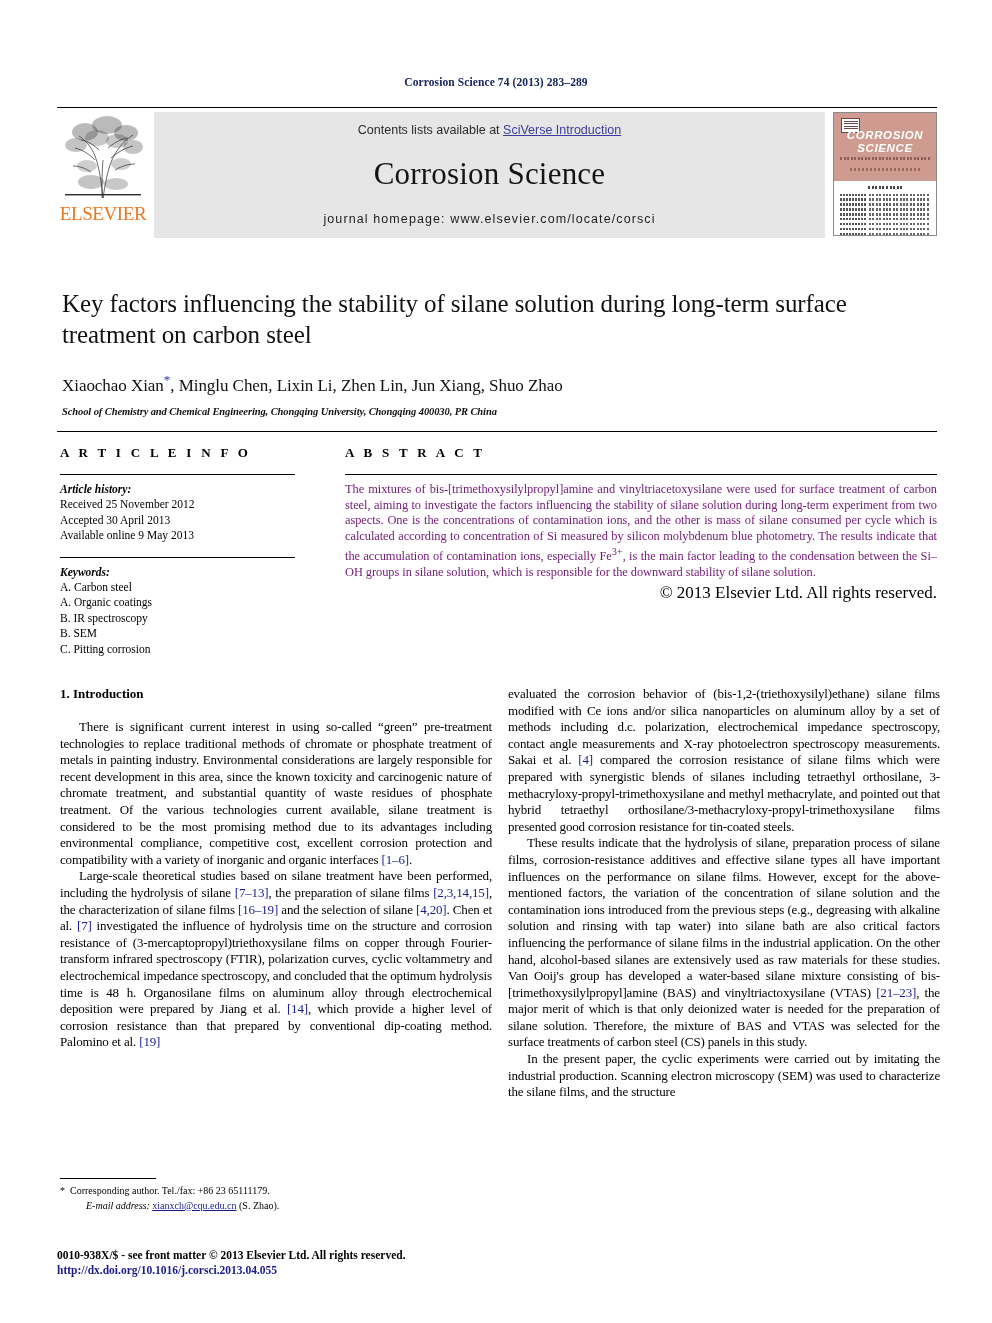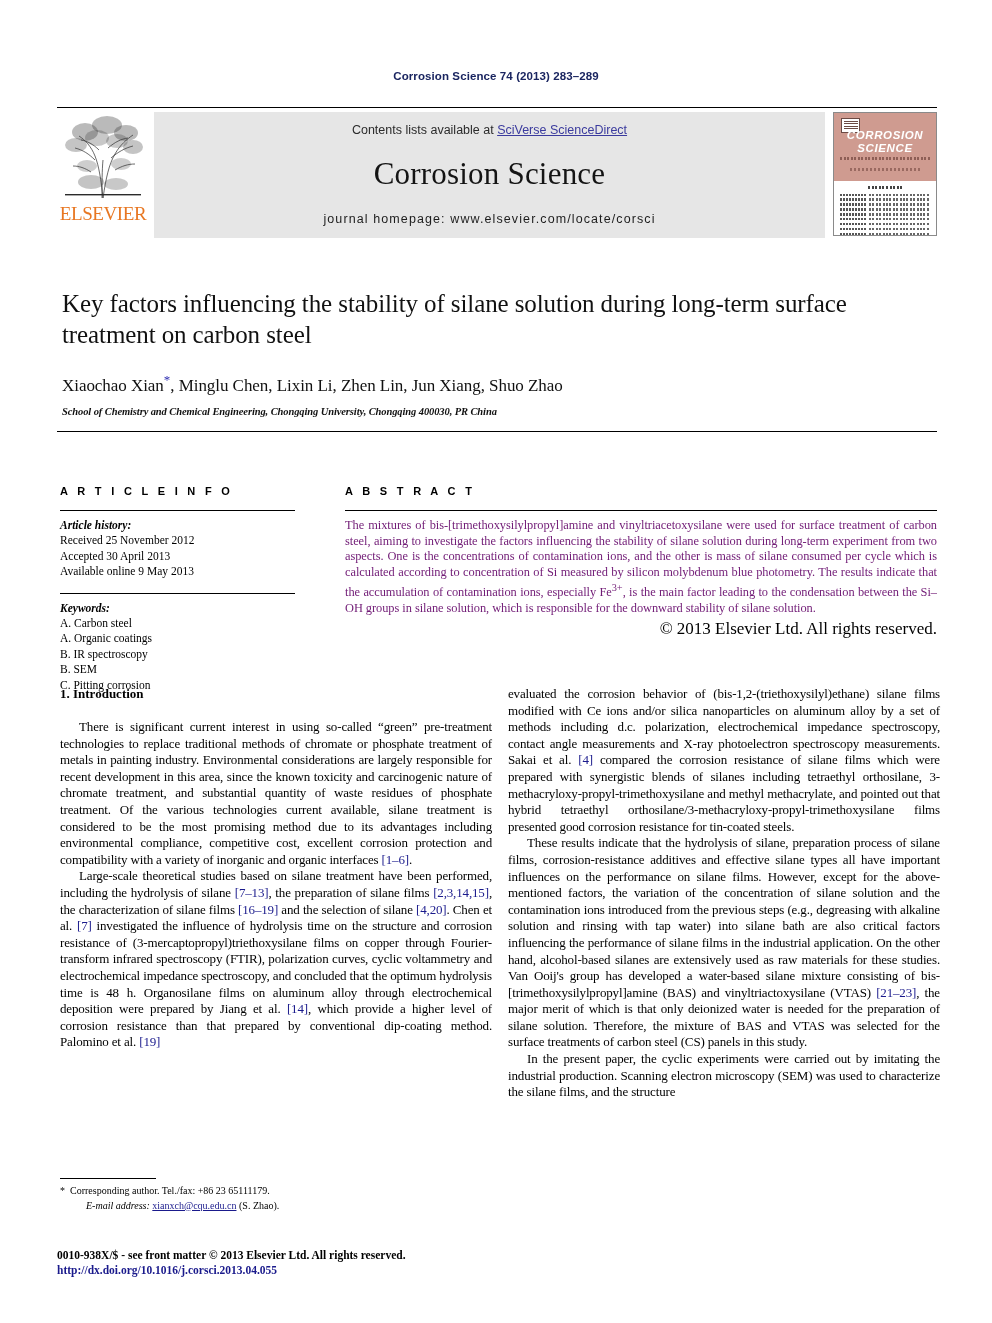--- a/index.html
+++ b/index.html
@@ -18,25 +18,25 @@
   .page {
     position: absolute;
     left: 0; top: 0;
     width: 992px;
     height: 1323px;
   }
 
   
   .running-head {
     position: absolute;
-    top: 70px;
+    top: 76px;
     left: 0;
     width: 992px;
     text-align: center;
-    font-family: Liberation Sans, sans-serif;
+    font-family: Liberation Serif, serif;
     font-weight: bold;
     font-size: 11.5px;
     color: #1a2560;
     letter-spacing: .1px;
   }
 
   
   .masthead {
     position: absolute;
     left: 57px;
@@ -234,27 +234,26 @@
     top: 445px;
     width: 235px;
   }
   .abs-col {
     position: absolute;
     left: 345px;
     top: 445px;
     width: 592px;
   }
   .sec-head {
-    font-family: Liberation Sans, sans-serif;
-    font-weight: bold;
-    font-size: 11px;
+    font-family: Liberation Serif, serif;
+    font-weight: bold;
+    font-size: 13px;
     letter-spacing: 3.3px;
     color: #000;
     margin-bottom: 13px;
-    margin-top: 40px;
   }
   .hr-thin {
     border-top: 1.1px solid #000;
     margin: 0 0 7px 0;
   }
   .hr-thick {
     border-top: 1.6px solid #000;
     margin: 13px 0 7px 0;
   }
   .info-lbl {
@@ -395,21 +394,21 @@
             <ellipse cx="30" cy="68" rx="13" ry="7" opacity="0.3"></ellipse>
             <ellipse cx="55" cy="70" rx="12" ry="6" opacity="0.28"></ellipse>
           </g>
           <rect x="4" y="80" width="76" height="1.4" fill="#2b2b2b"></rect>
         </svg>
         <div class="els-word">ELSEVIER</div>
       </div>
 
       <div class="center-band">
         <div class="cb-line1">
-          <span>Contents lists available at </span><a class="cb-link" href="#">SciVerse ScienceDirect</a>
+          <span>Contents lists available at </span><a class="cb-link" href="#">SciVerse Introduction</a>
         </div>
         <div class="cb-title">Corrosion Science</div>
         <div class="cb-home">journal homepage: www.elsevier.com/locate/corsci</div>
       </div>
 
       <div class="cover-thumb">
         <div class="cover-top">
           <div class="cover-chip">
               <i></i>
               <i></i>

